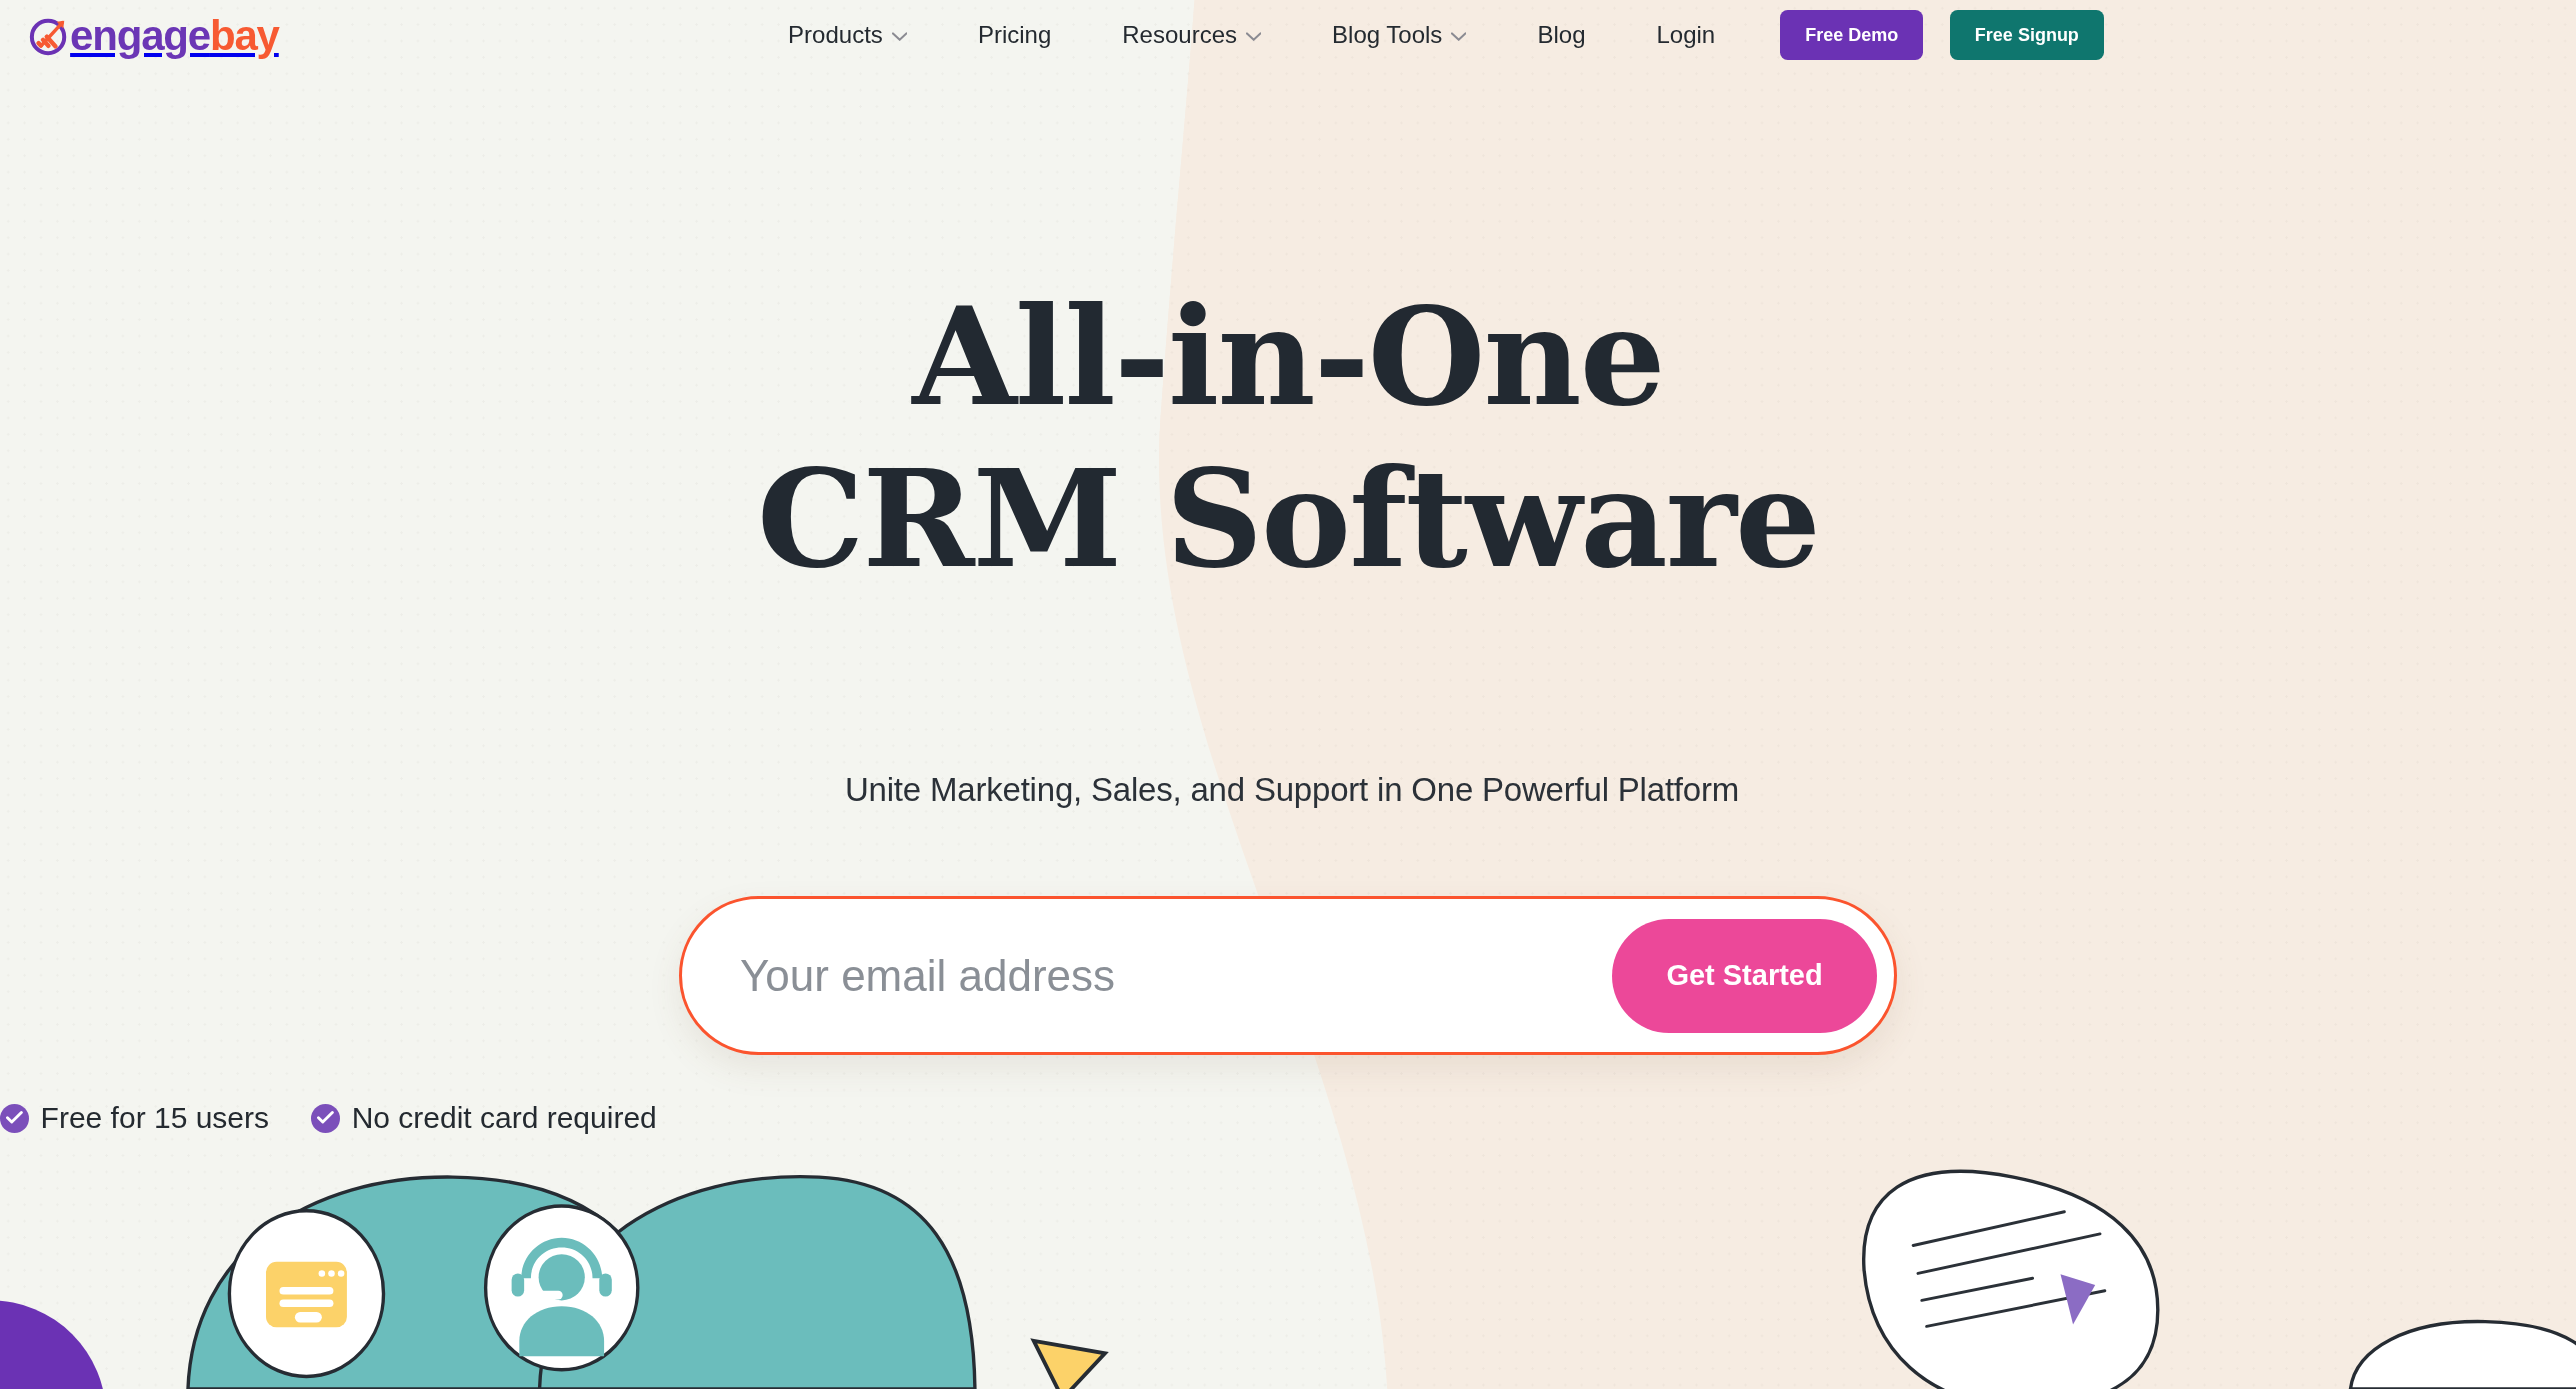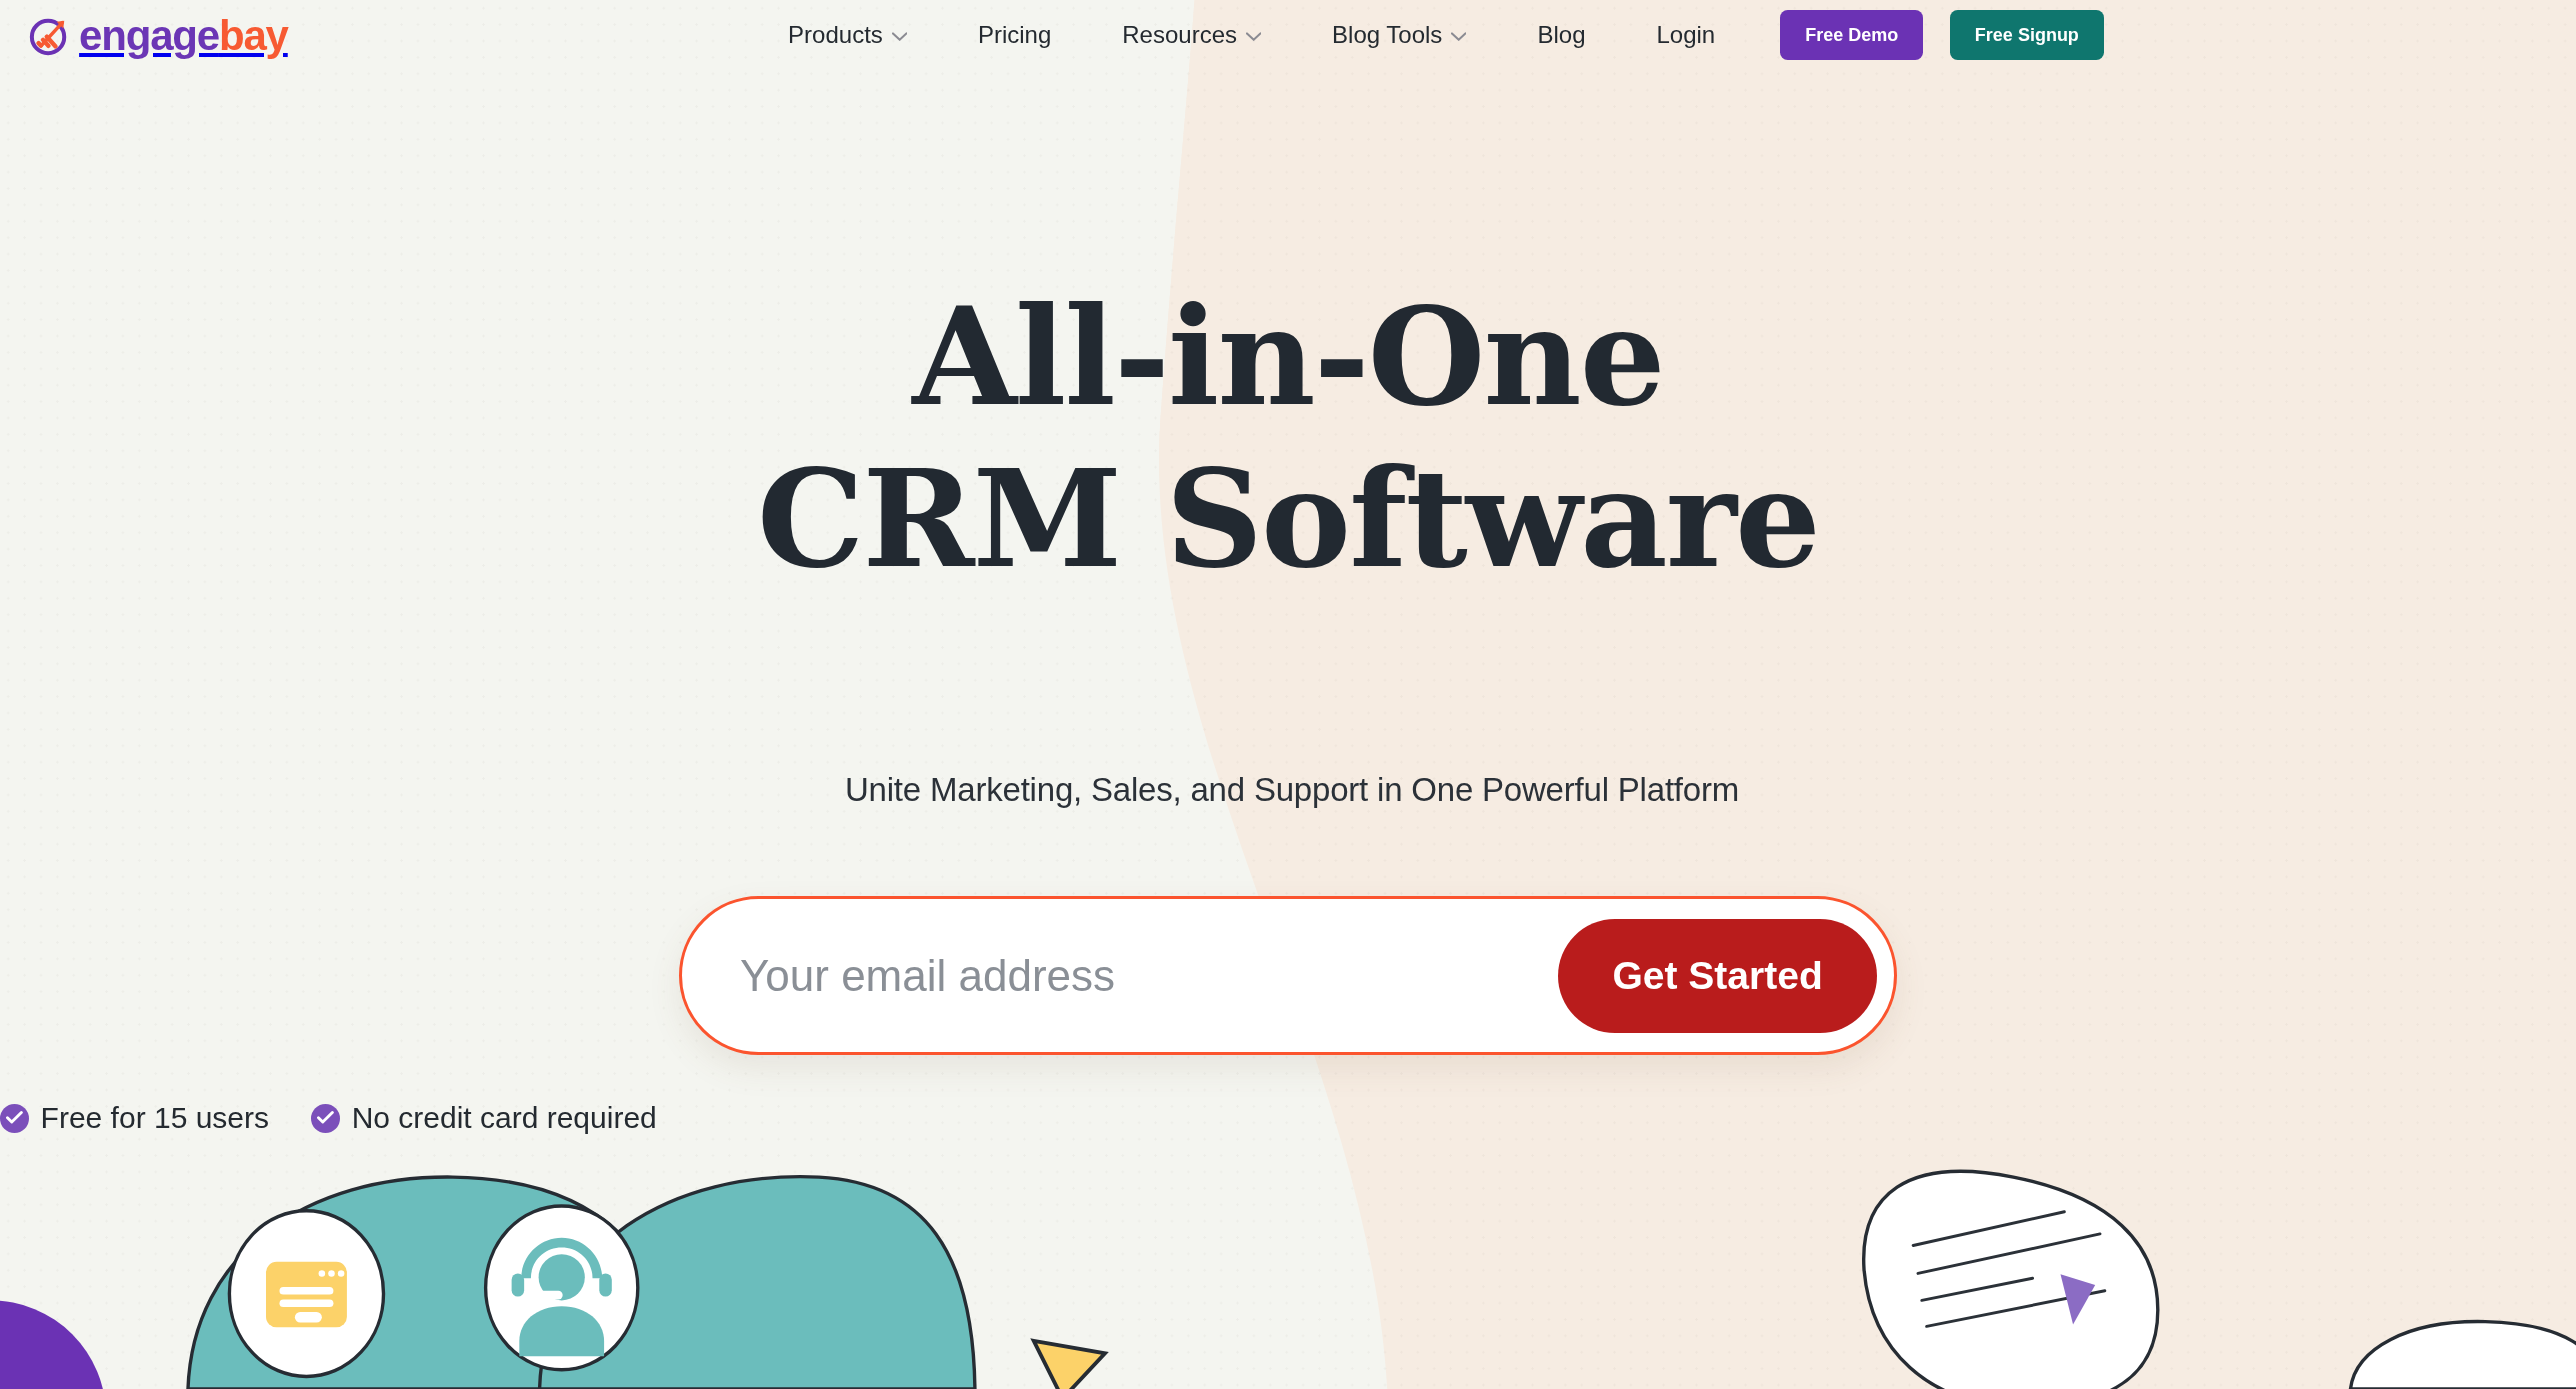--- a/index.html
+++ b/index.html
@@ -28,21 +28,21 @@
   }
 
   
   .header{
     position:absolute; top:0; left:0; right:0; height:69px;
     z-index:40;
     display:flex; align-items:center;
   }
   .logo{
     position:absolute; left:29px; top:13.5px;
-    display:flex; align-items:center; gap:14px;
+    display:flex; align-items:center; gap:5px;
     height:44px;
   }
   .logo-mark{ width:40px; height:40px; position:relative; flex:0 0 auto; }
   .logo-text{
     font-size:42px; letter-spacing:-1.2px; line-height:1;
     font-weight:700; margin-left:-3.9px;
   }
   .logo-text .p1{ color:#6b36b5; }
   .logo-text .p2{ color:#f75a32; }
 
@@ -115,26 +115,26 @@
     box-shadow:0 13.5px 33px rgba(120,90,60,.10);
   }
   .email-input{
     flex:1; border:none; outline:none; background:transparent;
     font-family:"Liberation Sans", sans-serif;
     font-size:44px; color:#2b3138;
   }
   .email-input::placeholder{ color:#8a8f96; }
   .get-started{
     flex:0 0 auto;
-    background:#b91c1c; color:#fff;
+    background:#ec4899; color:#fff;
     border:none; cursor:pointer;
     border-radius:58px;
     height:114px; padding:0 54px;
     font-family:"Liberation Sans", sans-serif;
-    font-size:39px; font-weight:700;
+    font-size:29px; font-weight:700;
   }
 
   
   .benefits{
     position:absolute; top:1101px; left:0; right:0;
     display:flex; justify-content:flex-start; align-items:center; gap:42px;
   }
   .benefit{ display:flex; align-items:center; gap:11.6px; }
   .check{
     width:29px;height:29px;border-radius:50%;

